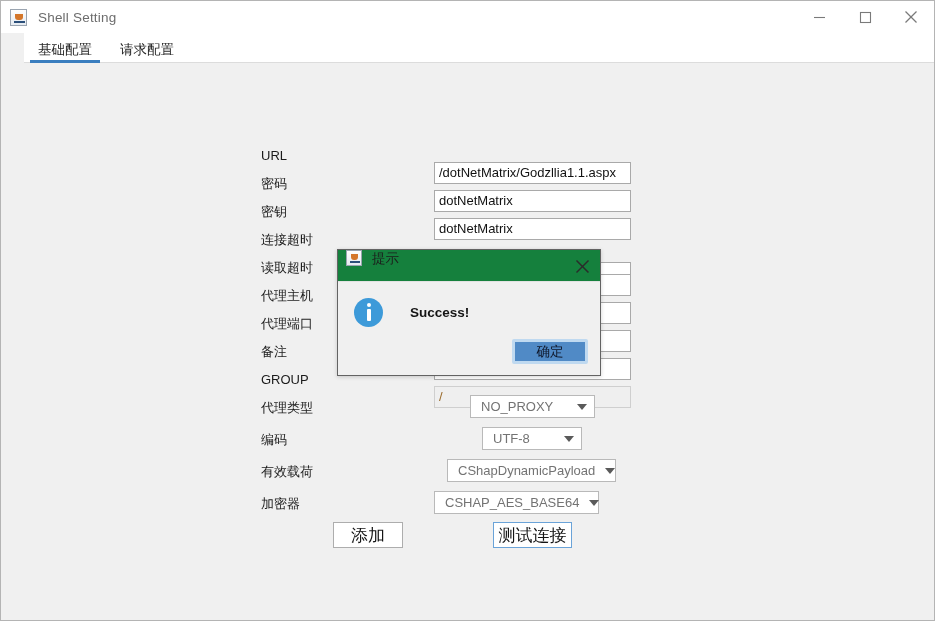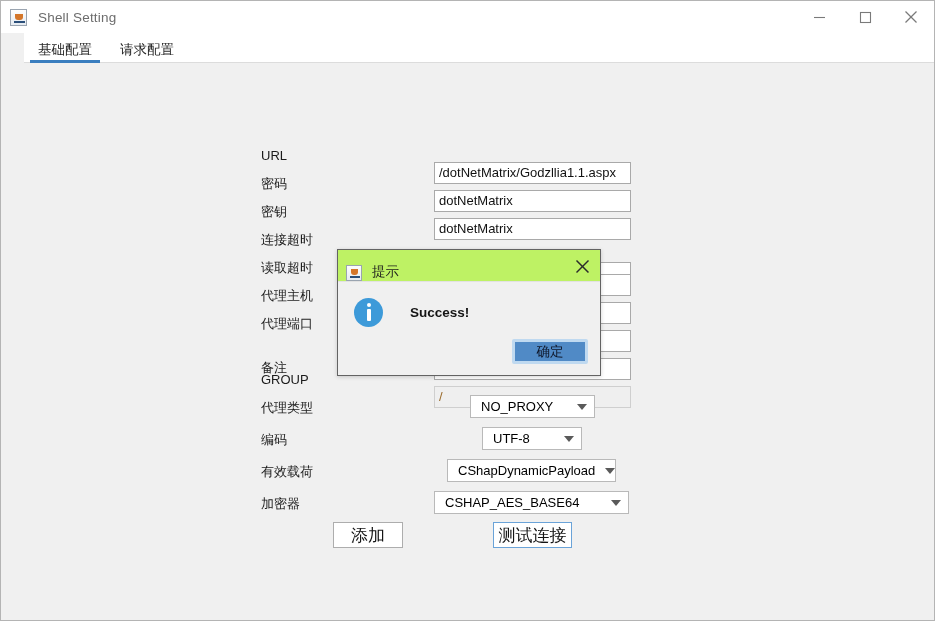--- a/index.html
+++ b/index.html
@@ -111,21 +111,21 @@
 
   
   .combo {
     position: absolute;
     height: 23px;
     background: #ffffff;
     border: 1px solid #b9b9b9;
     display: flex; align-items: center;
     justify-content: space-between;
     padding: 0 7px 0 10px;
-    font-size: 13px; color: #000000;
+    font-size: 13px; color: #737373;
   }
   .combo .caret {
     width: 0; height: 0; margin-left: 10px;
     border-left: 5px solid transparent;
     border-right: 5px solid transparent;
     border-top: 6px solid #5a5a5a;
   }
 
   
   .btn {
@@ -142,23 +142,23 @@
   
   .dialog {
     position: absolute;
     left: 336px; top: 248px;
     width: 264px; height: 127px;
     background: #f0f0f0;
     border: 1px solid #636363;
     box-shadow: 0 1px 4px rgba(0,0,0,.18);
   }
   .dlg-title {
-    height: 32px; background: #bef264;
+    height: 32px; background: #15803d;
     border-bottom: 1px solid #e2e2e2;
-    display: flex; align-items: flex-end;
+    display: flex; align-items: flex-start;
     position: relative;
   }
   .dlg-icon {
     margin-left: 8px; width: 16px; height: 16px;
     border: 1px solid #9aa4b0;
     background: linear-gradient(#fdfdfd, #e6ebf1);
     position: relative; flex: 0 0 auto;
   }
   .dlg-icon::before {
     content: ""; position: absolute; left: 4px; top: 3px;
@@ -254,21 +254,21 @@
 
   <div class="content">
 
     <div class="f-label" style="top:82px">URL</div>
     <div class="f-label" style="top:110px">密码</div>
     <div class="f-label" style="top:138px">密钥</div>
     <div class="f-label" style="top:166px">连接超时</div>
     <div class="f-label" style="top:194px">读取超时</div>
     <div class="f-label" style="top:222px">代理主机</div>
     <div class="f-label" style="top:250px">代理端口</div>
-    <div class="f-label" style="top:294px">备注</div>
+    <div class="f-label" style="top:278px">备注</div>
     <div class="f-label" style="top:306px">GROUP</div>
 
     <div class="f-input" style="left:433px; top:80px;  width:197px;">/dotNetMatrix/Godzllia1.1.aspx</div>
     <div class="f-input" style="left:433px; top:108px; width:197px;">dotNetMatrix</div>
     <div class="f-input" style="left:433px; top:136px; width:197px;">dotNetMatrix</div>
     <div class="f-input" style="left:433px; top:180px; width:197px;">3000</div>
     <div class="f-input" style="left:433px; top:192px; width:197px;"></div>
     <div class="f-input" style="left:433px; top:220px; width:197px;"></div>
     <div class="f-input" style="left:433px; top:248px; width:197px;"></div>
     <div class="f-input" style="left:433px; top:276px; width:197px;"></div>
@@ -284,21 +284,21 @@
       <span class="caret"></span>
     </div>
     <div class="combo" style="left:481px; top:364px; width:100px;">
       <span>UTF-8</span>
       <span class="caret"></span>
     </div>
     <div class="combo" style="left:446px; top:396px; width:169px;">
       <span>CShapDynamicPayload</span>
       <span class="caret"></span>
     </div>
-    <div class="combo" style="left:433px; top:428px; width:195px;text-align:right;">
+    <div class="combo" style="left:433px; top:428px; width:165px;text-align:right;">
       <span>CSHAP_AES_BASE64</span>
       <span class="caret"></span>
     </div>
 
     <div class="btn" style="left:332px; top:459px; width:70px;">添加</div>
     <div class="btn focus" style="left:492px; top:459px; width:79px;">测试连接</div>
 
   </div>
 
   <div class="dialog">

